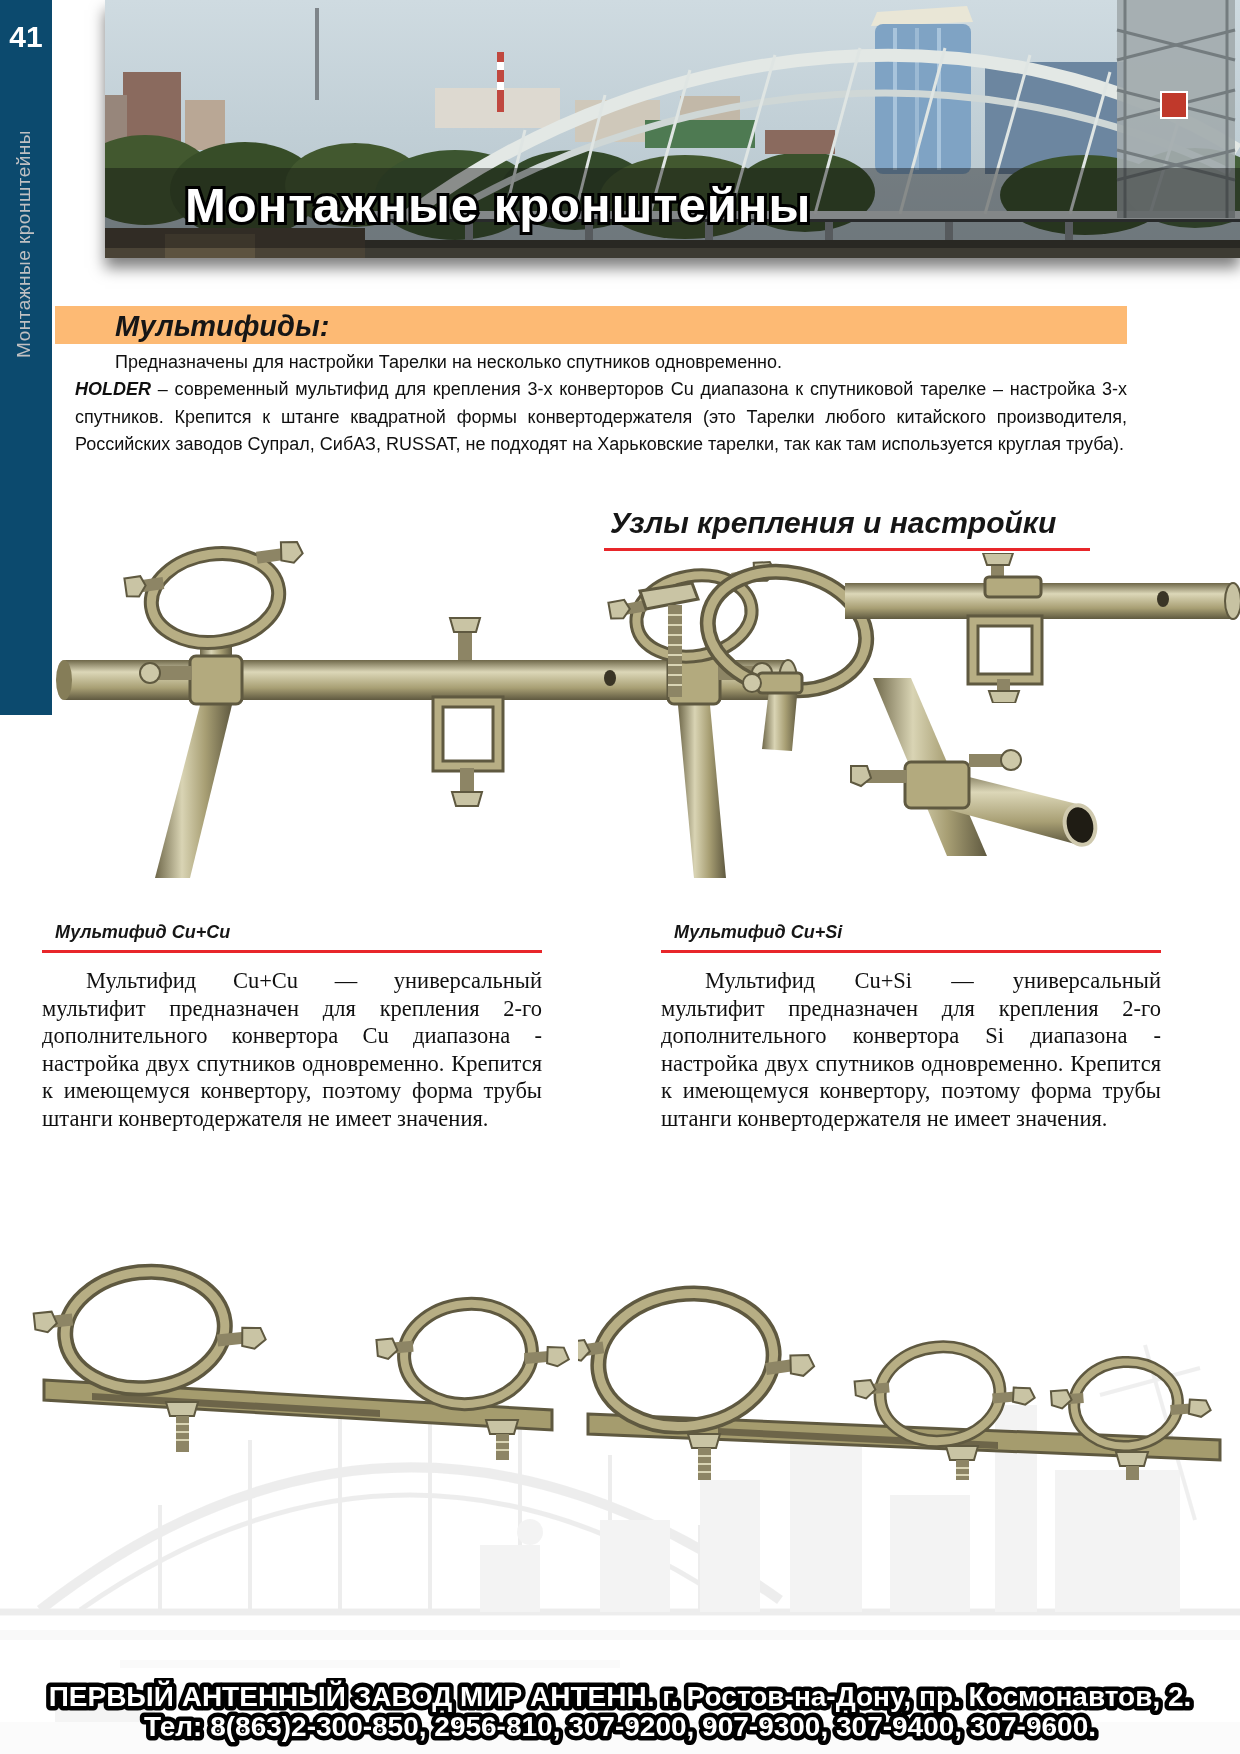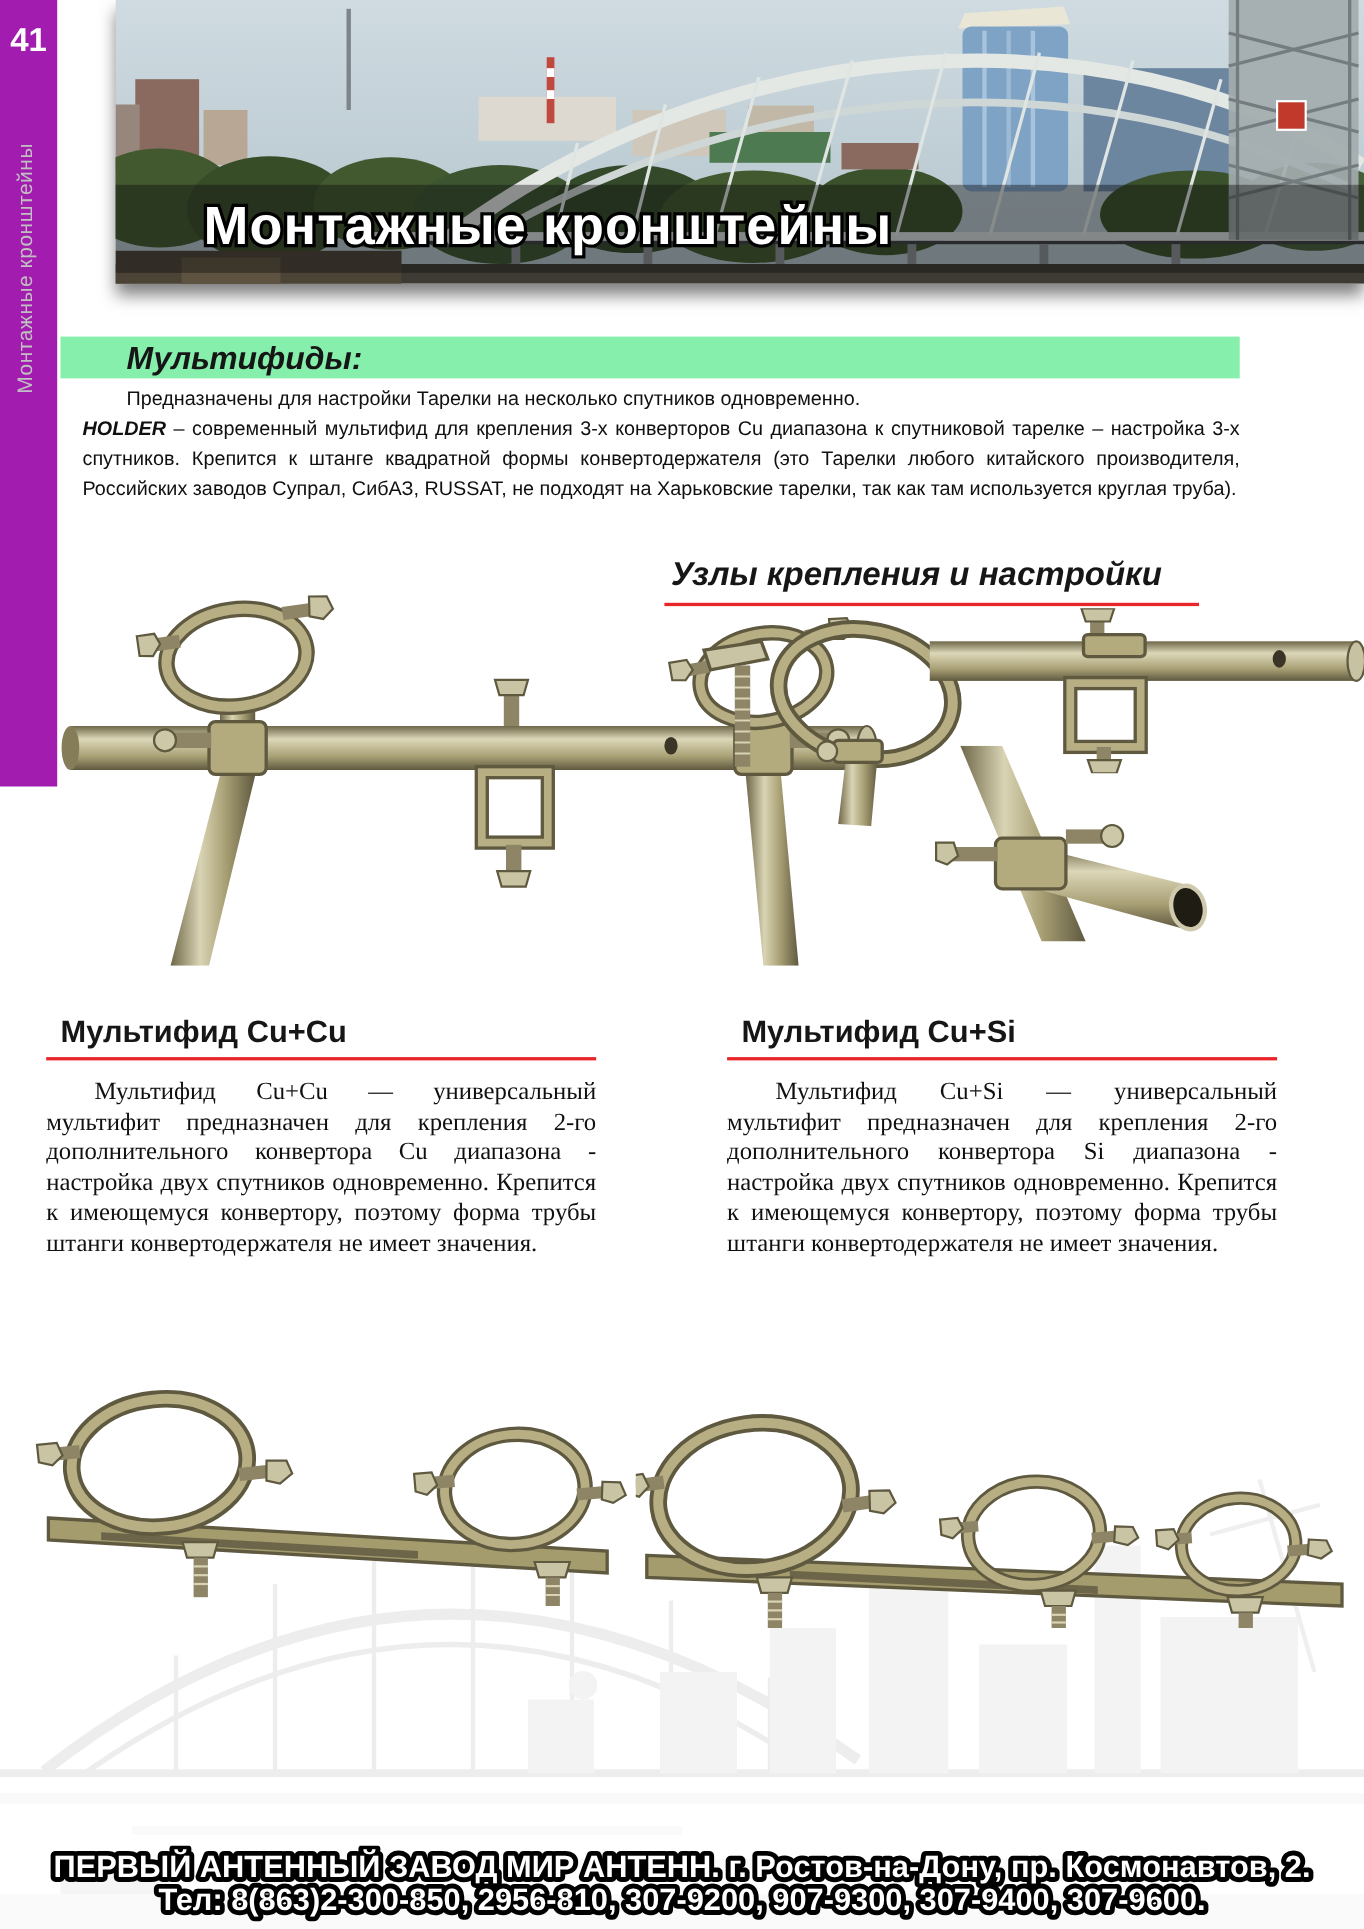--- a/index.html
+++ b/index.html
@@ -1,51 +1,51 @@
 <!DOCTYPE html>
 <html><head>
 <meta charset="utf-8">
 <style>
   html,body{margin:0;padding:0;}
   body{
     width:1240px;height:1754px;position:relative;background:#ffffff;
     font-family:"Liberation Sans", sans-serif;overflow:hidden;color:#111;
   }
   
-  .sidebar{position:absolute;left:0;top:0;width:52px;height:715px;background:#a21caf;}
+  .sidebar{position:absolute;left:0;top:0;width:52px;height:715px;background:#0c4a6e;}
   .page-num{position:absolute;top:20px;left:0;width:52px;text-align:center;
     color:#fff;font-size:30px;font-weight:bold;}
   .vertical-label{position:absolute;top:130px;left:13px;
     writing-mode:vertical-rl;transform:rotate(180deg);
     color:#c0c0c2;font-size:19px;white-space:nowrap;letter-spacing:.5px;}
   
   .banner{position:absolute;left:105px;top:0;width:1135px;height:258px;
     box-shadow:0 10px 14px rgba(0,0,0,.5);}
   .banner svg{display:block;}
   
-  .mult-bar{position:absolute;left:55px;top:306px;width:1072px;height:38px;background:#86efac;}
+  .mult-bar{position:absolute;left:55px;top:306px;width:1072px;height:38px;background:#fdba74;}
   .mult-bar .label{display:block;padding-left:60px;line-height:40px;
     font-size:29px;font-weight:bold;font-style:italic;color:#161616;}
   
   .intro{position:absolute;left:75px;top:349px;width:1052px;
     font-size:18px;line-height:27.4px;color:#101010;}
   .intro p{margin:0;}
   .intro .first{text-indent:40px;}
   .intro .main{text-align:justify;}
   .holder-word{font-weight:bold;font-style:italic;}
   
   .nodes-heading{position:absolute;left:610px;top:506px;
     font-size:30px;font-weight:bold;font-style:italic;color:#161616;}
   .rule{position:absolute;height:3px;background:#e8262a;}
   .rule-nodes{left:604px;top:548px;width:486px;}
   
   .col{position:absolute;top:922px;width:500px;}
   .col-left{left:42px;}
   .col-right{left:661px;}
-  .col .heading{font-size:28px;font-weight:bold;color:#161616;
+  .col .heading{font-size:18px;font-weight:bold;font-style:italic;color:#161616;
     margin:0 0 0 13px;}
   .col .hrule{height:3px;background:#e8262a;margin-top:7px;}
   .col .body{margin:14px 0 0 0;text-align:justify;text-indent:44px;
     font-size:22.5px;line-height:27.6px;color:#101010;font-family:Liberation Serif, serif;}
   
   .photo{position:absolute;}
   .ph-holder{left:50px;top:540px;}
   .ph-clamp{left:612px;top:553px;}
   .ph-square{left:845px;top:553px;}
   .ph-angle{left:755px;top:678px;}

